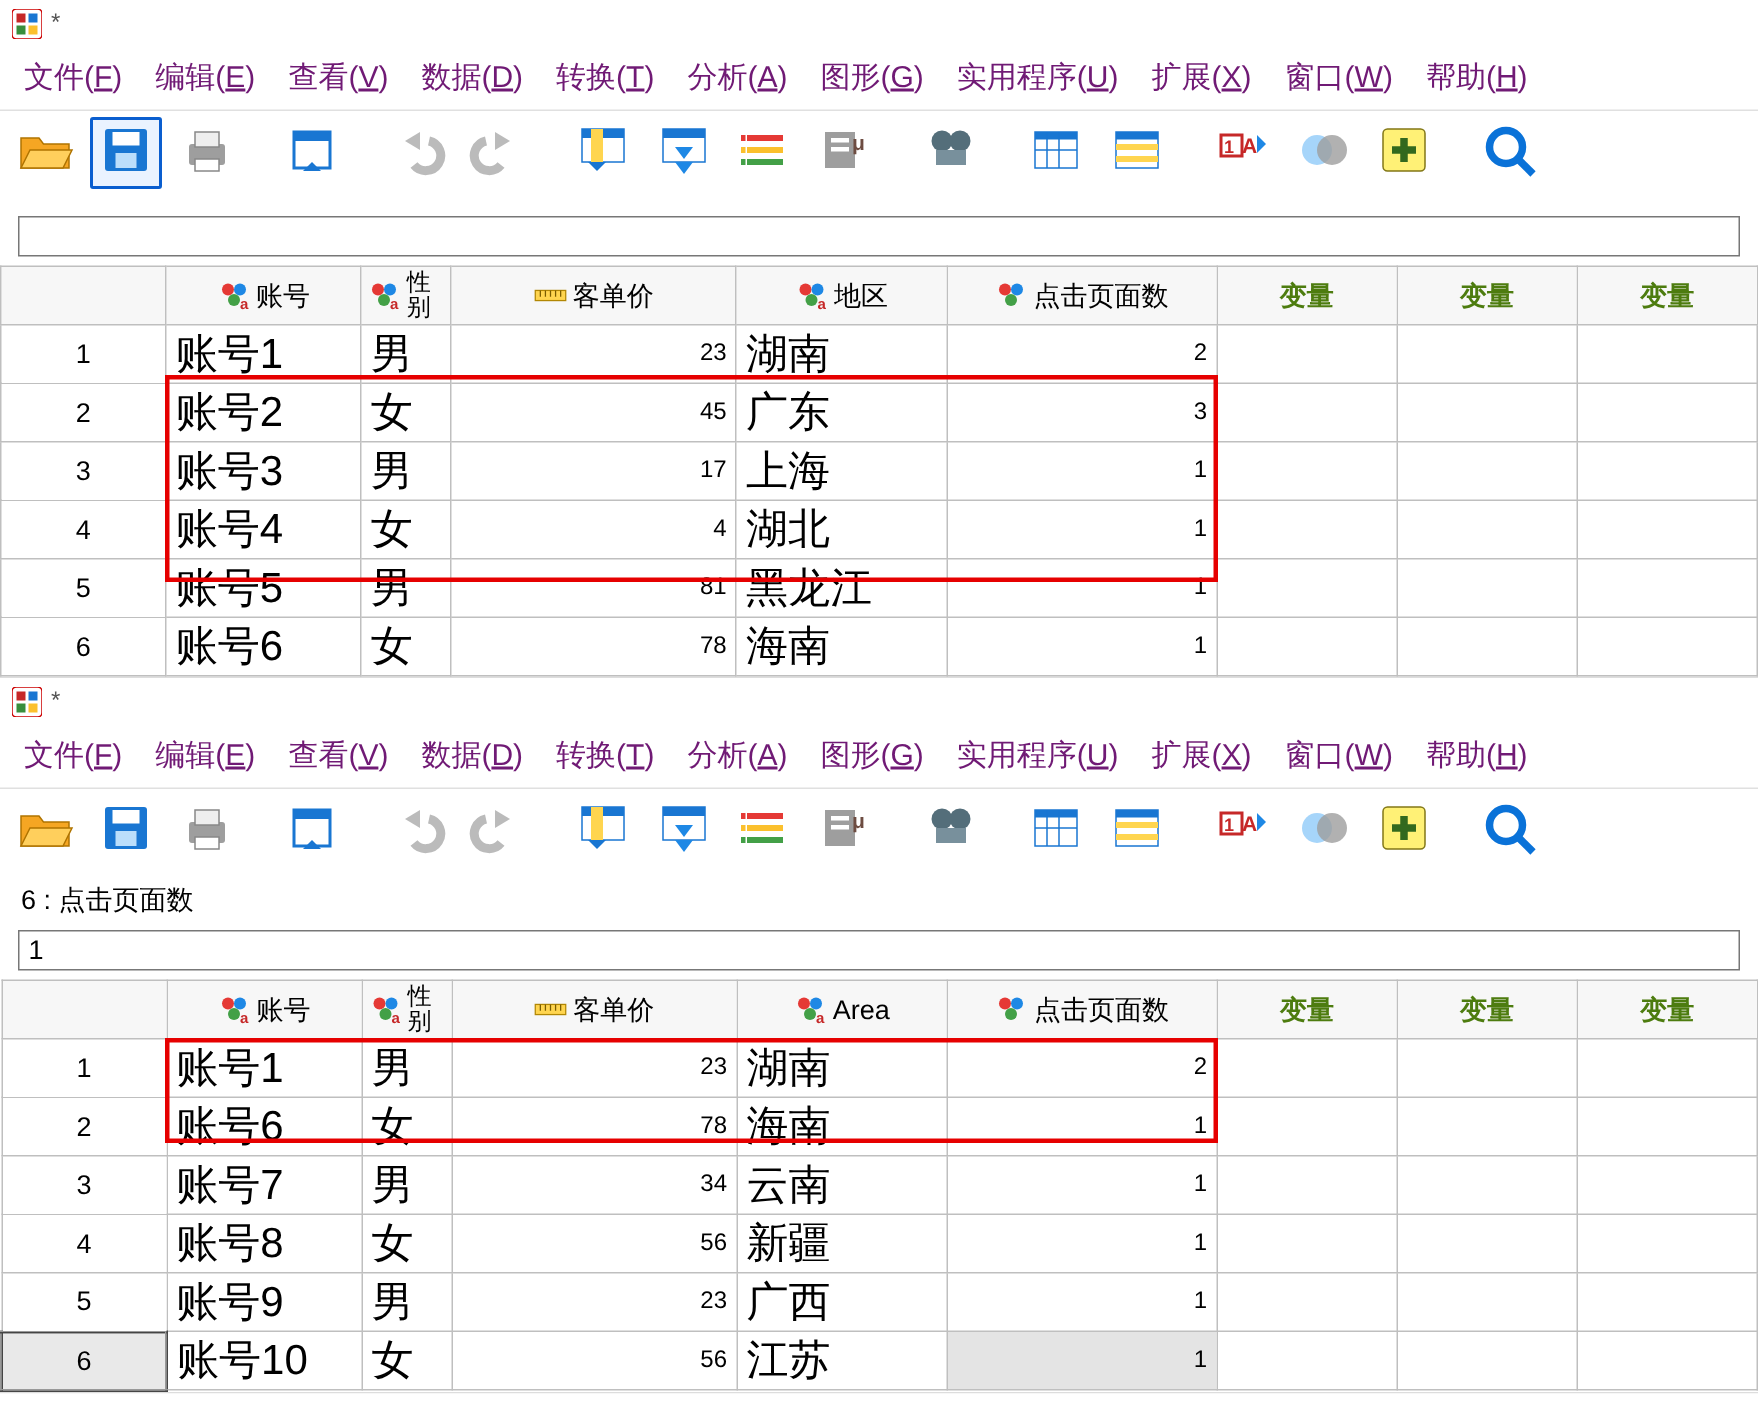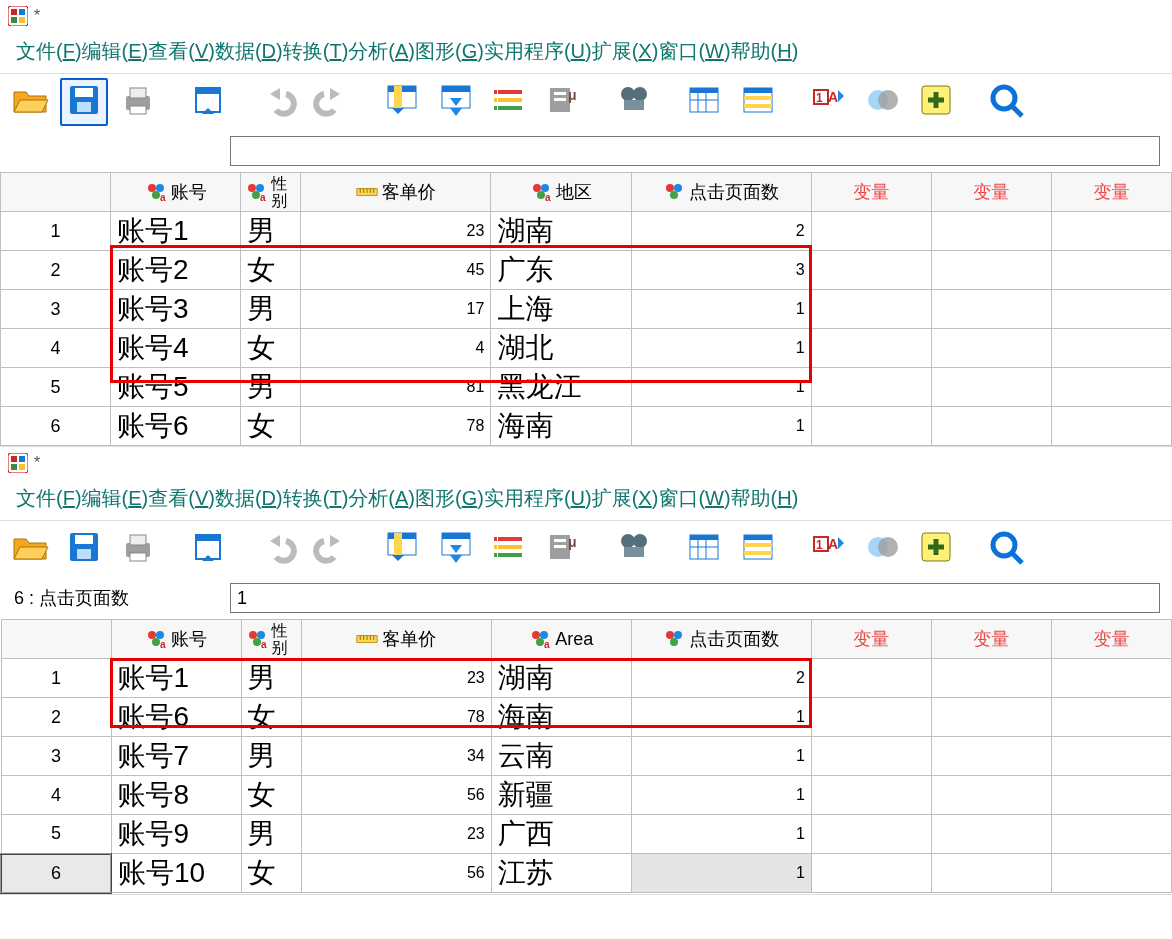--- a/index.html
+++ b/index.html
@@ -3,28 +3,28 @@
 <meta charset="utf-8">
 <style>
   * { box-sizing: border-box; margin: 0; padding: 0; }
   body { font-family: "Microsoft YaHei", Arial, sans-serif; font-size: 16px; background: #fff; color: #000; width: 1172px; }
   .window { border-bottom: 1px solid #ddd; }
   .titlebar { display: flex; align-items: center; padding: 6px 8px; gap: 6px; font-size: 16px; color: #333; }
   .titlebar .app-icon { width: 20px; height: 20px; }
   .titlebar .app-icon svg { width: 20px; height: 20px; }
   .titlebar .mod { color: #555; }
   .titlebar .ttl { color: #444; }
-  .menubar { display: flex; padding: 6px 16px 8px 16px; font-size: 20px; color: #0f766e; border-bottom: 1px solid #e0e0e0; }
+  .menubar { display: flex; gap: 22px; padding: 6px 16px 8px 16px; font-size: 20px; color: #701a75; border-bottom: 1px solid #e0e0e0; }
   .menubar .item { cursor: pointer; }
   .menubar .item u { text-decoration: underline; }
   .toolbar { display: flex; align-items: center; gap: 6px; padding: 4px 6px 6px 6px; background: #fff; }
   .toolbar .tbtn { width: 48px; height: 48px; display: flex; align-items: center; justify-content: center; }
   .toolbar .tbtn.selected { border: 2px solid #0a5ecf; background: #eaf3ff; border-radius: 2px; }
   .toolbar .sp { width: 10px; }
-  .nameval { display: flex; align-items: center; padding: 4px 12px 6px 12px; gap: 8px; font-size: 18px; }
+  .nameval { display: flex; padding: 4px 12px 6px 12px; gap: 8px; font-size: 18px; flex-direction: column; }
   .nameval .lbl { width: 210px; padding-left: 2px; }
   .nameval input { flex: 1; height: 30px; border: 1px solid #777; padding: 2px 6px; font-size: 18px; }
   .grid-wrap { position: relative; }
   table.grid { border-collapse: collapse; width: 100%; table-layout: fixed; }
   table.grid th, table.grid td { border: 1px solid #bfbfbf; height: 34px; position: relative; }
   table.grid th { background: #f7f7f7; font-weight: normal; font-size: 18px; }
   .col-rownum { width: 110px; }
   .col-account { width: 130px; }
   .col-sex { width: 60px; }
   .col-price { width: 190px; }
@@ -32,21 +32,21 @@
   .col-clicks { width: 180px; }
   .col-var { width: 120px; }
   .hdr-line2 { font-size: 16px; line-height: 17px; text-align: left; }
   .hdr-cell { display: flex; align-items: center; justify-content: center; gap: 4px; padding: 2px 4px; }
   .hdr-left { justify-content: flex-start; }
   td.rownum { text-align: center; background: #fff; font-size: 18px; }
   td.rownum.selected { background: #e9e9e9; border: 2px inset #999; }
   td.txt { text-align: left; padding-left: 6px; font-size: 28px; }
   td.num { text-align: right; padding-right: 6px; font-size: 16px; }
   td.sel-cell { background: #e4e4e4; }
-  .var-empty { color: #ef4444; }
+  .var-empty { color: #4d7c0f; font-weight: bold; }
   .red-box-outer { position: absolute; border: 3px solid #e60000; pointer-events: none; }
   
   .hdr-icon { display:inline-flex; align-items:center; justify-content:center; width:22px; height:22px; }
   .hdr-icon svg { width:22px; height:22px; }
   .ruler-icon svg { width:26px; height:16px; }
 </style>
 </head>
 <body>
 
 <div class="window">

